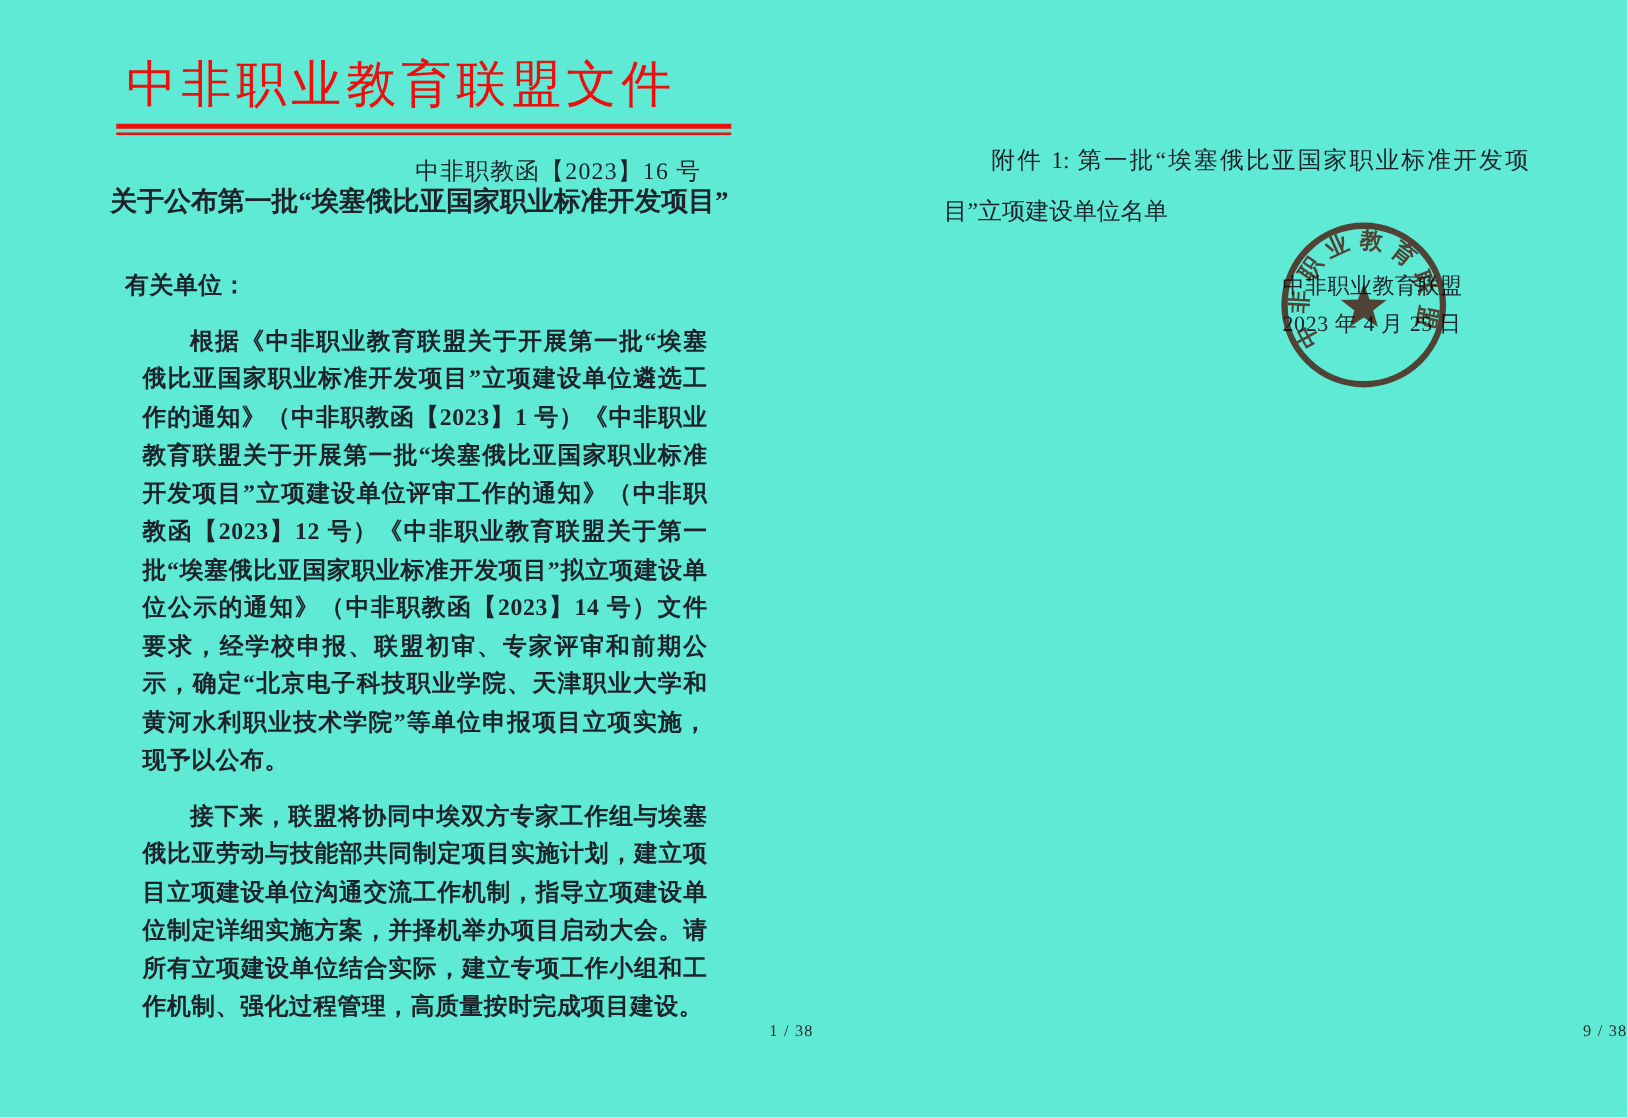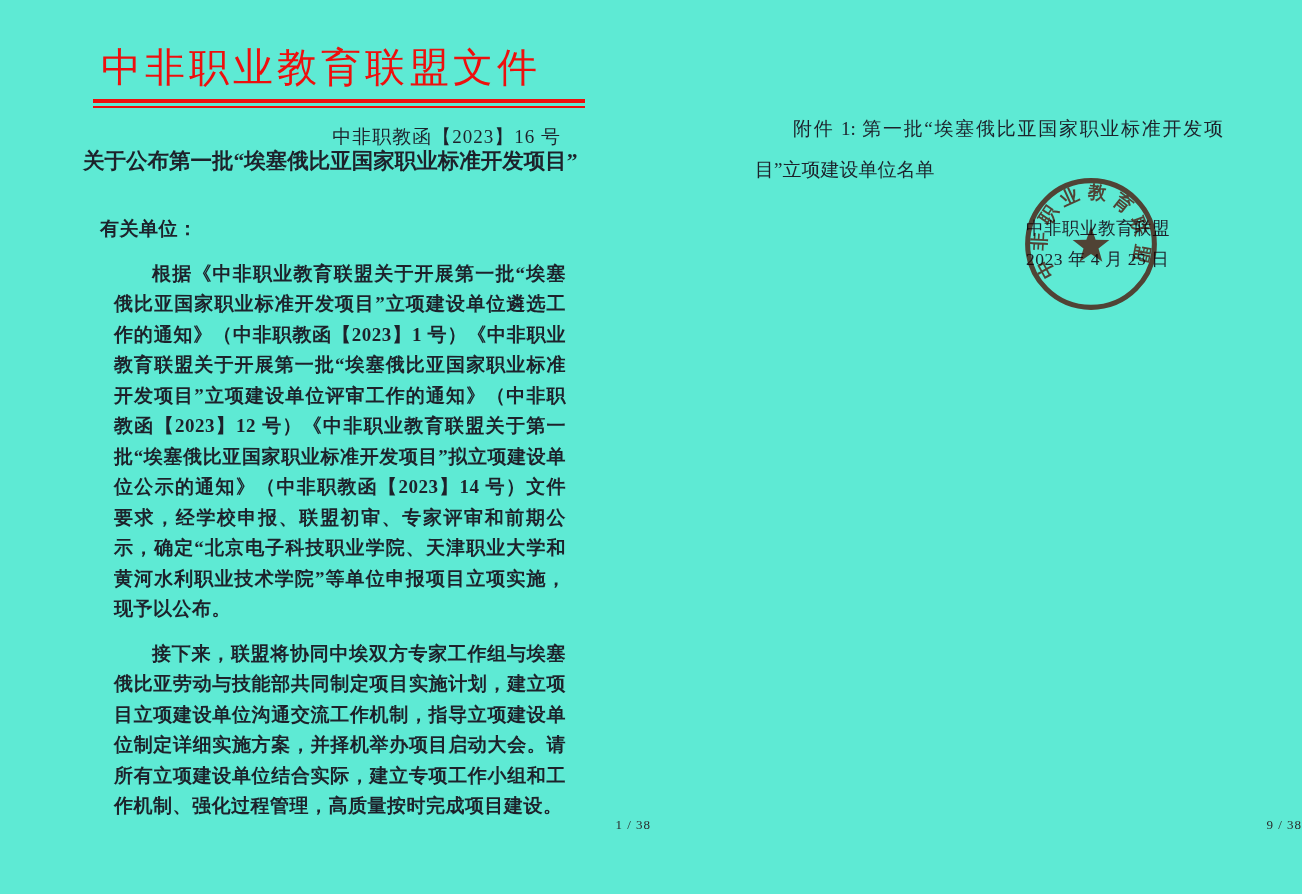--- a/index.html
+++ b/index.html
@@ -65,21 +65,21 @@
     font-size: 19px;
     letter-spacing: 1px;
     white-space: nowrap;
     margin-top: 12px;
   }
   .doc-title {
     position: absolute;
     left: 83px;
     top: 144px;
     width: 505px;
-    text-align: left;
+    text-align: center;
     font-size: 21.5px;
     font-weight: 700;
     line-height: 34px;
   }
   .body-block {
     position: absolute;
     left: 100px;
     top: 214px;
     width: 480px;
     font-size: 19px;

